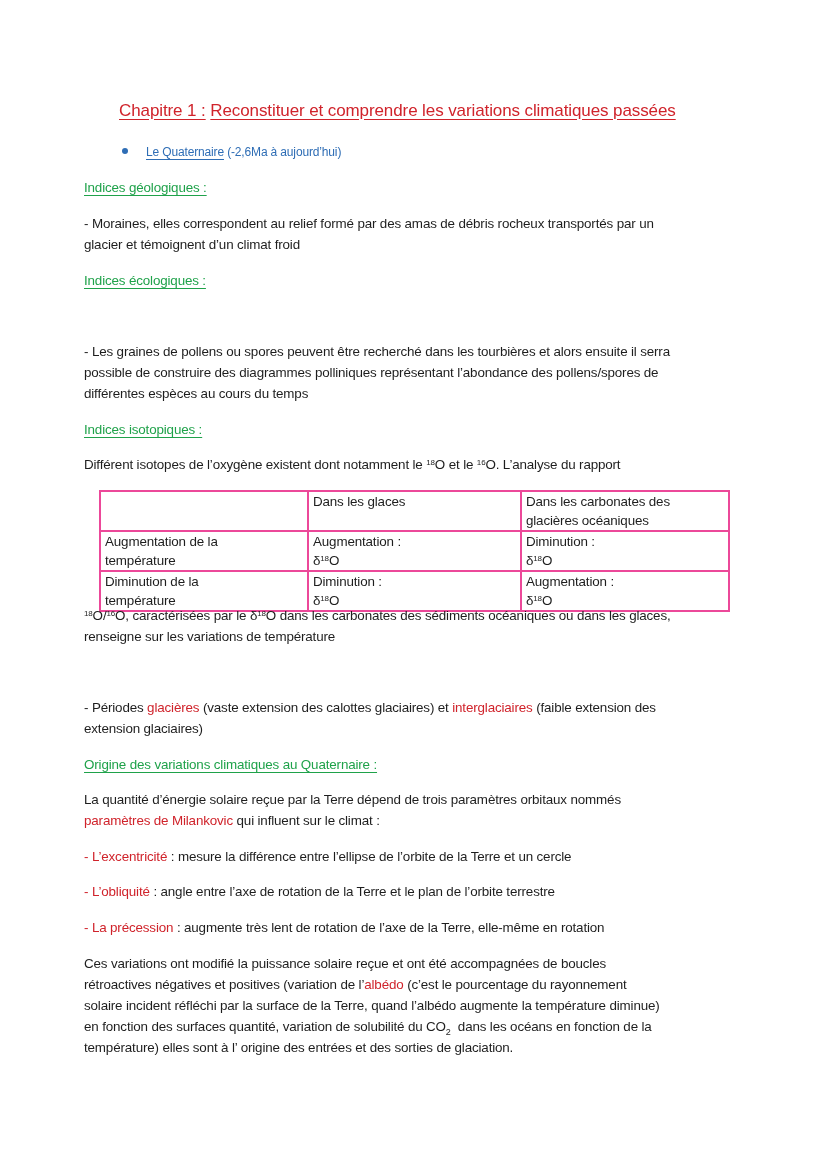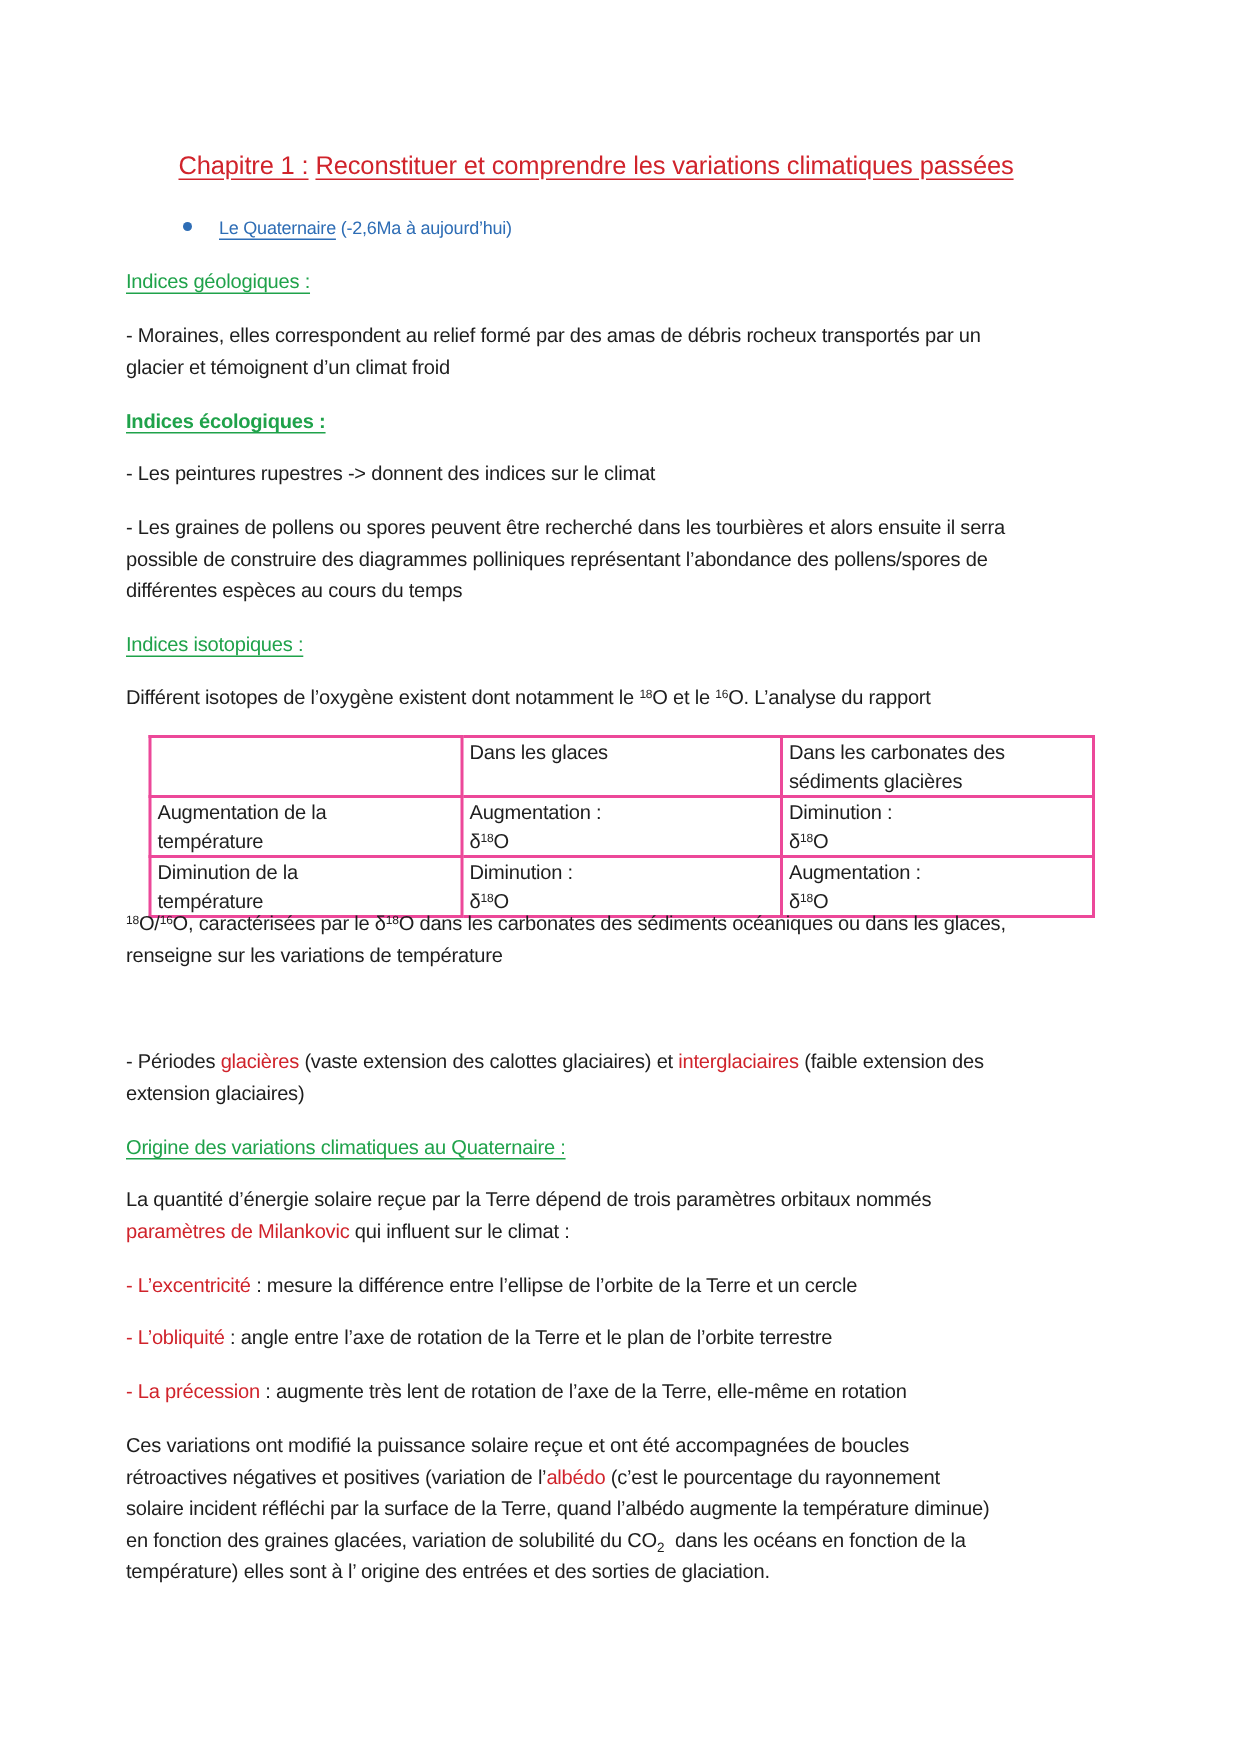--- a/index.html
+++ b/index.html
@@ -33,37 +33,36 @@
   </div>
 
   <div class="abs bullet">
     <span class="dot"></span><span class="link">Le Quaternaire</span><span> (-2,6Ma à aujourd’hui)</span>
   </div>
 
   <div class="abs para green" style="top:177px;">Indices géologiques :</div>
   <div class="abs para" style="top:213px;">- Moraines, elles correspondent au relief formé par des amas de débris rocheux transportés par un</div>
   <div class="abs para" style="top:234px;">glacier et témoignent d’un climat froid</div>
 
-  <div class="abs para green" style="top:270px;font-weight:bold;">Indices écologiques :</div>
-  <div class="abs para" style="top:305px;">- Les peintures rupestres -&gt; donnent des indices sur le climat</div>
+  <div class="abs para green" style="top:270px;">Indices écologiques :</div>
   <div class="abs para" style="top:362px;">possible de construire des diagrammes polliniques représentant l’abondance des pollens/spores de</div>
   <div class="abs para" style="top:341px;">- Les graines de pollens ou spores peuvent être recherché dans les tourbières et alors ensuite il serra</div>
   <div class="abs para" style="top:383px;">différentes espèces au cours du temps</div>
 
   <div class="abs para green" style="top:419px;">Indices isotopiques :</div>
   <div class="abs para" style="top:454px;">
     <span>Différent isotopes de l’oxygène existent dont notamment le </span><sup>18</sup><span>O et le </span><sup>16</sup><span>O. L’analyse du rapport</span>
   </div>
 
   <table class="iso">
     <tbody>
         <tr>
       <td class="c0"></td>
       <td class="c1">Dans les glaces</td>
-      <td style="white-space:normal;"><span style="display:inline-block;width:190px;">Dans les carbonates des sédiments glacières</span></td>
+      <td style="white-space:normal;"><span style="display:inline-block;width:190px;">Dans les carbonates des glacières océaniques</span></td>
     </tr>
     <tr>
       <td class="c0"><span style="display:inline-block;width:150px;white-space:normal;">Augmentation de la température</span></td>
       <td class="c1"><span>Augmentation :</span><br><span>δ</span><sup>18</sup><span>O</span></td>
       <td><span>Diminution :</span><br><span>δ</span><sup>18</sup><span>O</span></td>
     </tr>
     <tr>
       <td class="c0"><span style="display:inline-block;width:140px;white-space:normal;">Diminution de la température</span></td>
       <td class="c1"><span>Diminution :</span><br><span>δ</span><sup>18</sup><span>O</span></td>
       <td><span>Augmentation :</span><br><span>δ</span><sup>18</sup><span>O</span></td>
@@ -96,17 +95,17 @@
   <div class="abs para" style="top:917px;">
     <span class="red">- </span><span class="red">La précession</span><span> : augmente très lent de rotation de l’axe de la Terre, elle-même en rotation</span>
   </div>
 
   <div class="abs para" style="top:953px;">Ces variations ont modifié la puissance solaire reçue et ont été accompagnées de boucles</div>
   <div class="abs para" style="top:974px;">
     <span>rétroactives négatives et positives (variation de l’</span><span class="red">albédo</span><span> (c’est le pourcentage du rayonnement</span>
   </div>
   <div class="abs para" style="top:995px;">solaire incident réfléchi par la surface de la Terre, quand l’albédo augmente la température diminue)</div>
   <div class="abs para" style="top:1016px;">
-    <span>en fonction des graines glacées, variation de solubilité du CO</span><sub>2</sub><span style="white-space:pre;">  dans les océans en fonction de la</span>
+    <span>en fonction des surfaces quantité, variation de solubilité du CO</span><sub>2</sub><span style="white-space:pre;">  dans les océans en fonction de la</span>
   </div>
   <div class="abs para" style="top:1037px;">température) elles sont à l’ origine des entrées et des sorties de glaciation.</div>
 
 </div>
 
 </body></html>

